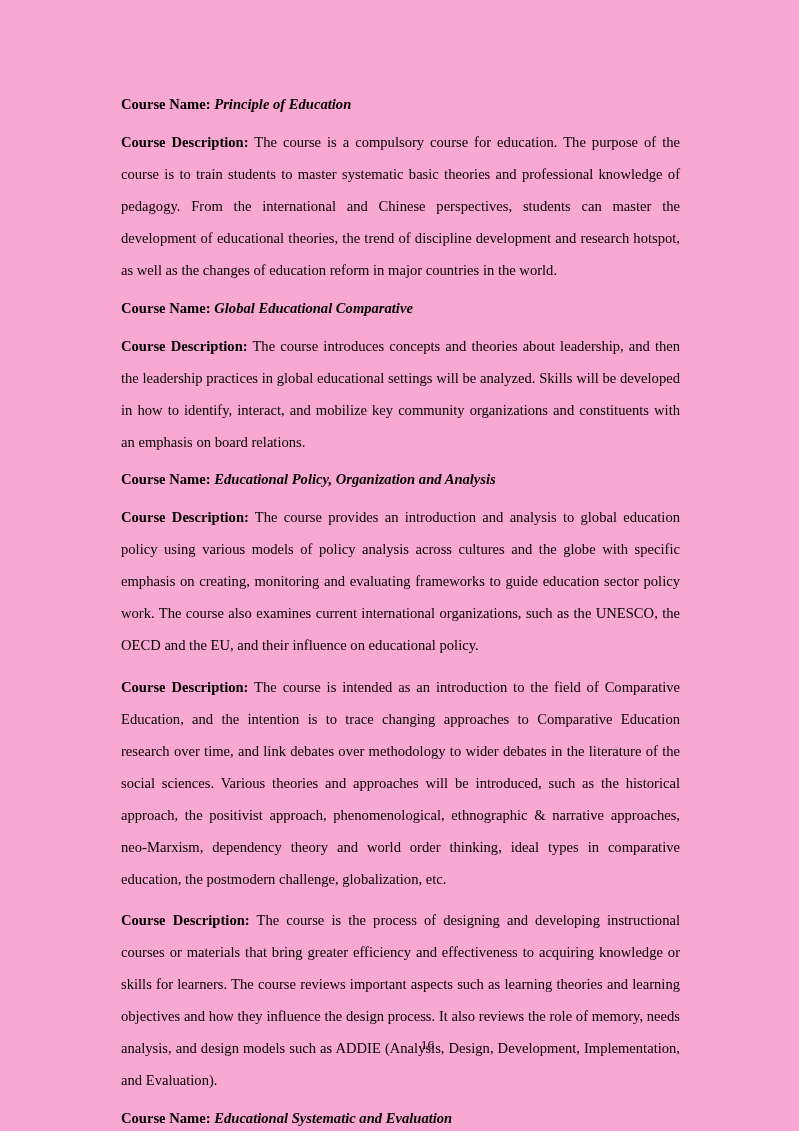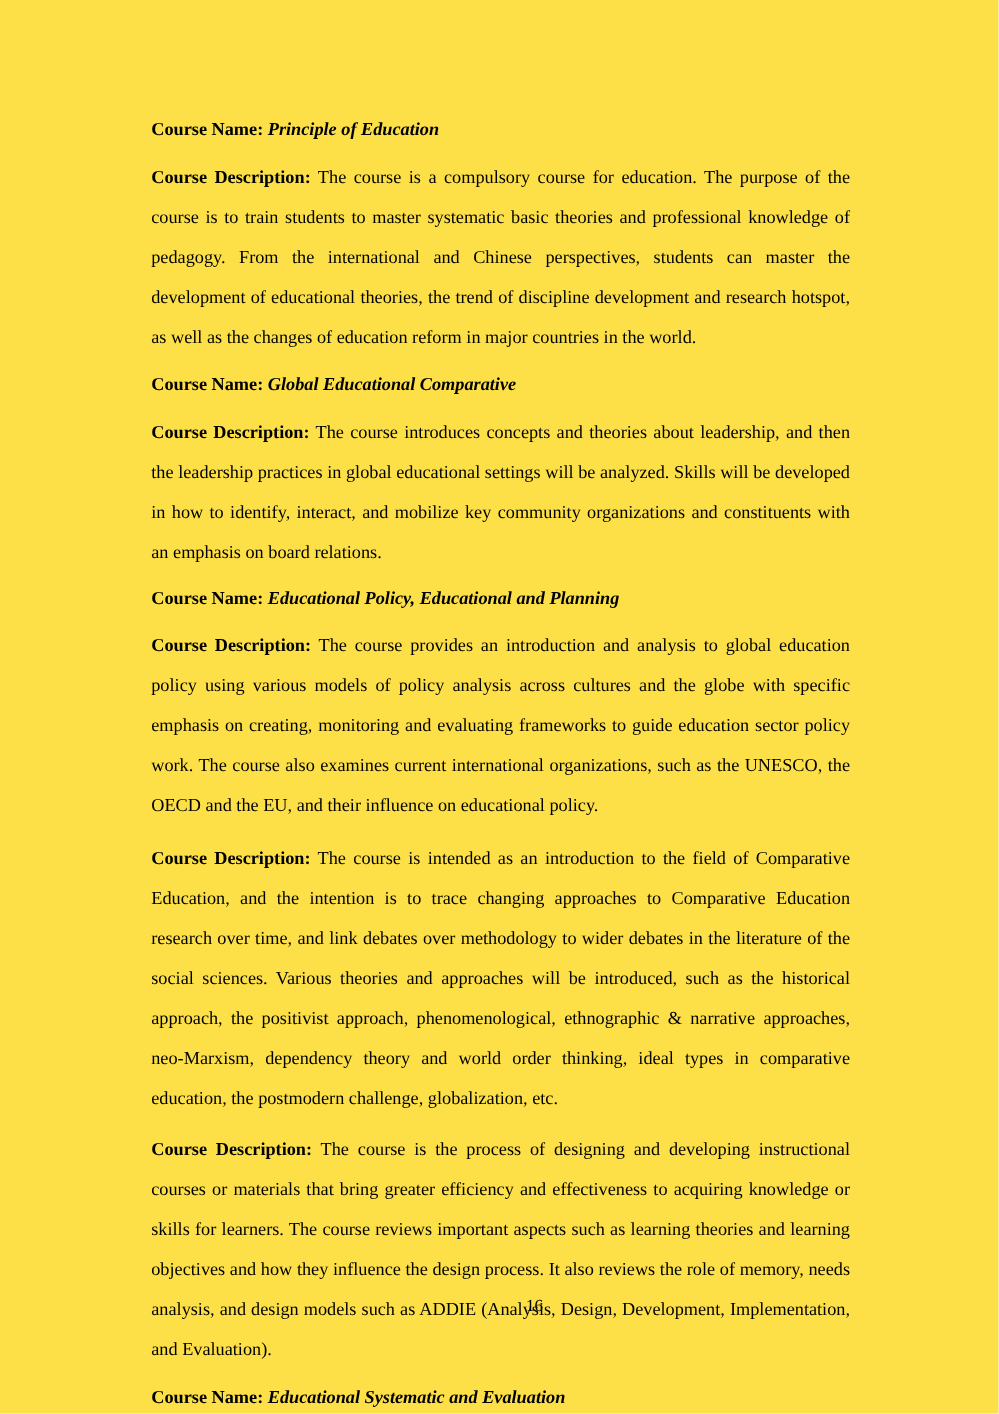--- a/index.html
+++ b/index.html
@@ -1,19 +1,19 @@
 <!DOCTYPE html>
 <html><head>
   <meta charset="utf-8">
   <style>
     html, body { margin: 0; padding: 0; background: #ffffff; }
     body { width: 799px; height: 1131px; position: relative; overflow: hidden; }
     .page {
       position: absolute; left: 0; top: 0; width: 799px; height: 1131px;
-      background: #fde047; color: #000000;
+      background: #f9a8d4; color: #000000;
       font-family: "Liberation Serif", "DejaVu Serif", serif;
       font-size: 14.6px;
     }
     .content { position: absolute; left: 121px; top: 92px; width: 559px; }
     .course { margin: 0; }
     .name {
       margin: 0; line-height: 24.4px; height: 24.4px; white-space: nowrap;
     }
     .name .lbl { font-weight: bold; }
     .name .title { font-weight: bold; font-style: italic; }
@@ -36,21 +36,21 @@
       <p class="name"><span class="lbl">Course Name:</span> <span class="title">Principle of Education</span></p>
       <p class="desc"><span class="lbl">Course Description:</span> <span>The course is a compulsory course for education. The purpose of the course is to train students to master systematic basic theories and professional knowledge of pedagogy. From the international and Chinese perspectives, students can master the development of educational theories, the trend of discipline development and research hotspot, as well as the changes of education reform in major countries in the world.</span></p>
     </div>
 
     <div class="course">
       <p class="name"><span class="lbl">Course Name:</span> <span class="title">Global Educational Comparative</span></p>
       <p class="desc"><span class="lbl">Course Description:</span> <span>The course introduces concepts and theories about leadership, and then the leadership practices in global educational settings will be analyzed. Skills will be developed in how to identify, interact, and mobilize key community organizations and constituents with an emphasis on board relations.</span></p>
     </div>
 
     <div class="course">
-      <p class="name"><span class="lbl">Course Name:</span> <span class="title">Educational Policy, Educational and Planning</span></p>
+      <p class="name"><span class="lbl">Course Name:</span> <span class="title">Educational Policy, Organization and Analysis</span></p>
       <p class="desc"><span class="lbl">Course Description:</span> <span>The course provides an introduction and analysis to global education policy using various models of policy analysis across cultures and the globe with specific emphasis on creating, monitoring and evaluating frameworks to guide education sector policy work. The course also examines current international organizations, such as the UNESCO, the OECD and the EU, and their influence on educational policy.</span></p>
     </div>
 
     <div class="course">
       <p class="desc"><span class="lbl">Course Description:</span> <span>The course is intended as an introduction to the field of Comparative Education, and the intention is to trace changing approaches to Comparative Education research over time, and link debates over methodology to wider debates in the literature of the social sciences. Various theories and approaches will be introduced, such as the historical approach, the positivist approach, phenomenological, ethnographic &amp; narrative approaches, neo-Marxism, dependency theory and world order thinking, ideal types in comparative education, the postmodern challenge, globalization, etc.</span></p>
     </div>
 
     <div class="course">
       <p class="desc"><span class="lbl">Course Description:</span> <span>The course is the process of designing and developing instructional courses or materials that bring greater efficiency and effectiveness to acquiring knowledge or skills for learners. The course reviews important aspects such as learning theories and learning objectives and how they influence the design process. It also reviews the role of memory, needs analysis, and design models such as ADDIE (Analysis, Design, Development, Implementation, and Evaluation).</span></p>
     </div>

